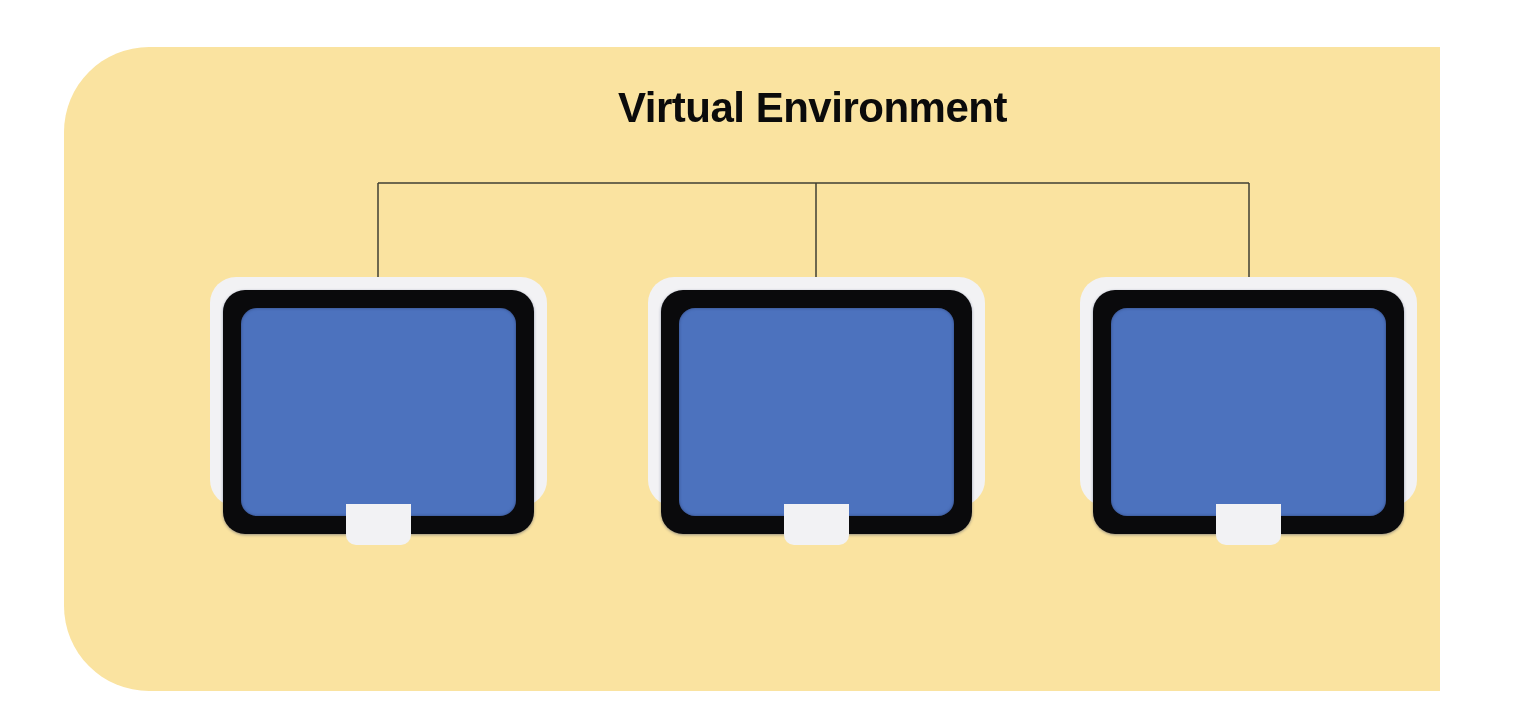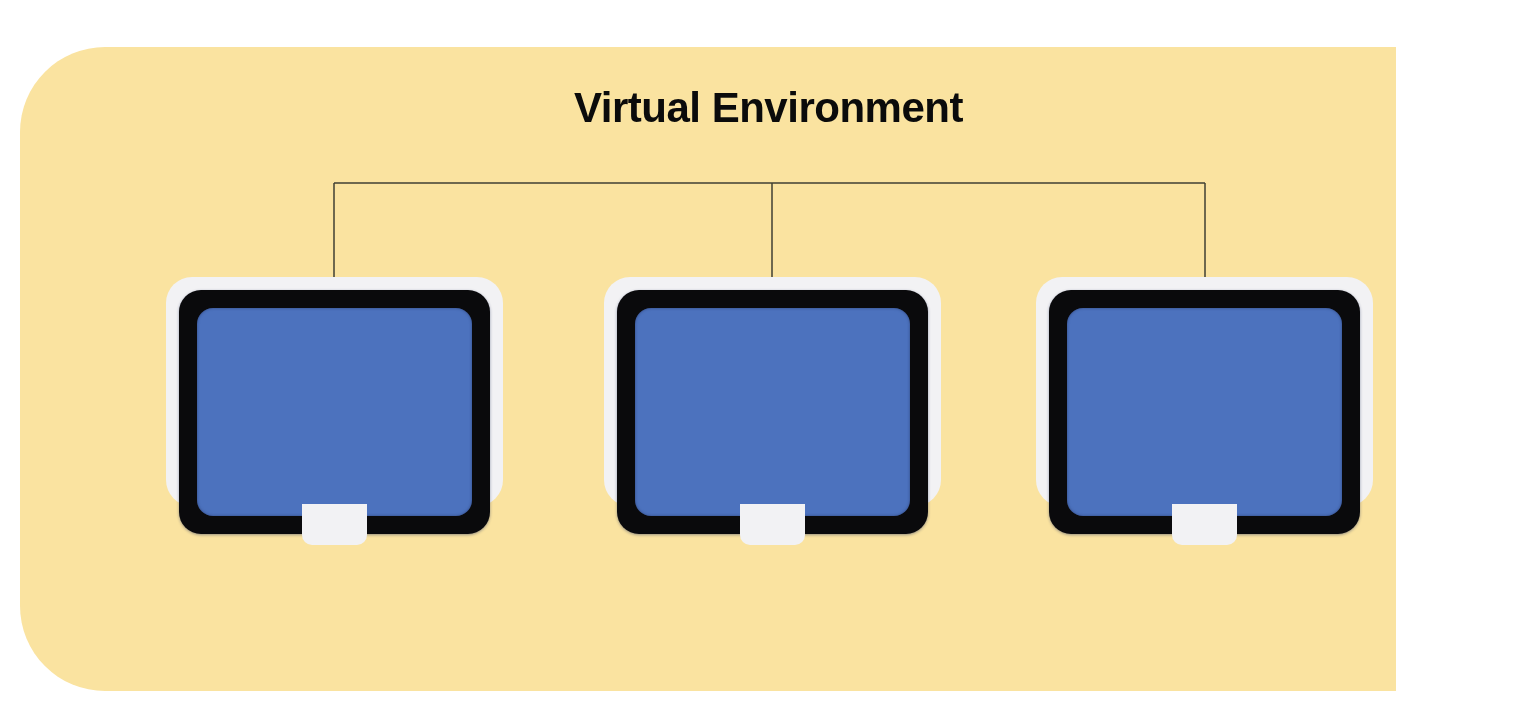--- a/index.html
+++ b/index.html
@@ -7,20 +7,21 @@
     padding: 0;
     background: var(--page_bg, #ffffff);
     font-family: "Liberation Sans", "DejaVu Sans", sans-serif;
   }
   .canvas {
     position: relative;
     width: 1396px;
     height: 724px;
     overflow: hidden;
     background: var(--page_bg, #ffffff);
+    margin-left: 44px;
   }
   .env-box {
     position: absolute;
     left: 20px;
     top: 47px;
     width: 1497px;
     height: 644px;
     background: var(--container_bg, #fae3a0);
     border-radius: 85px;
   }

